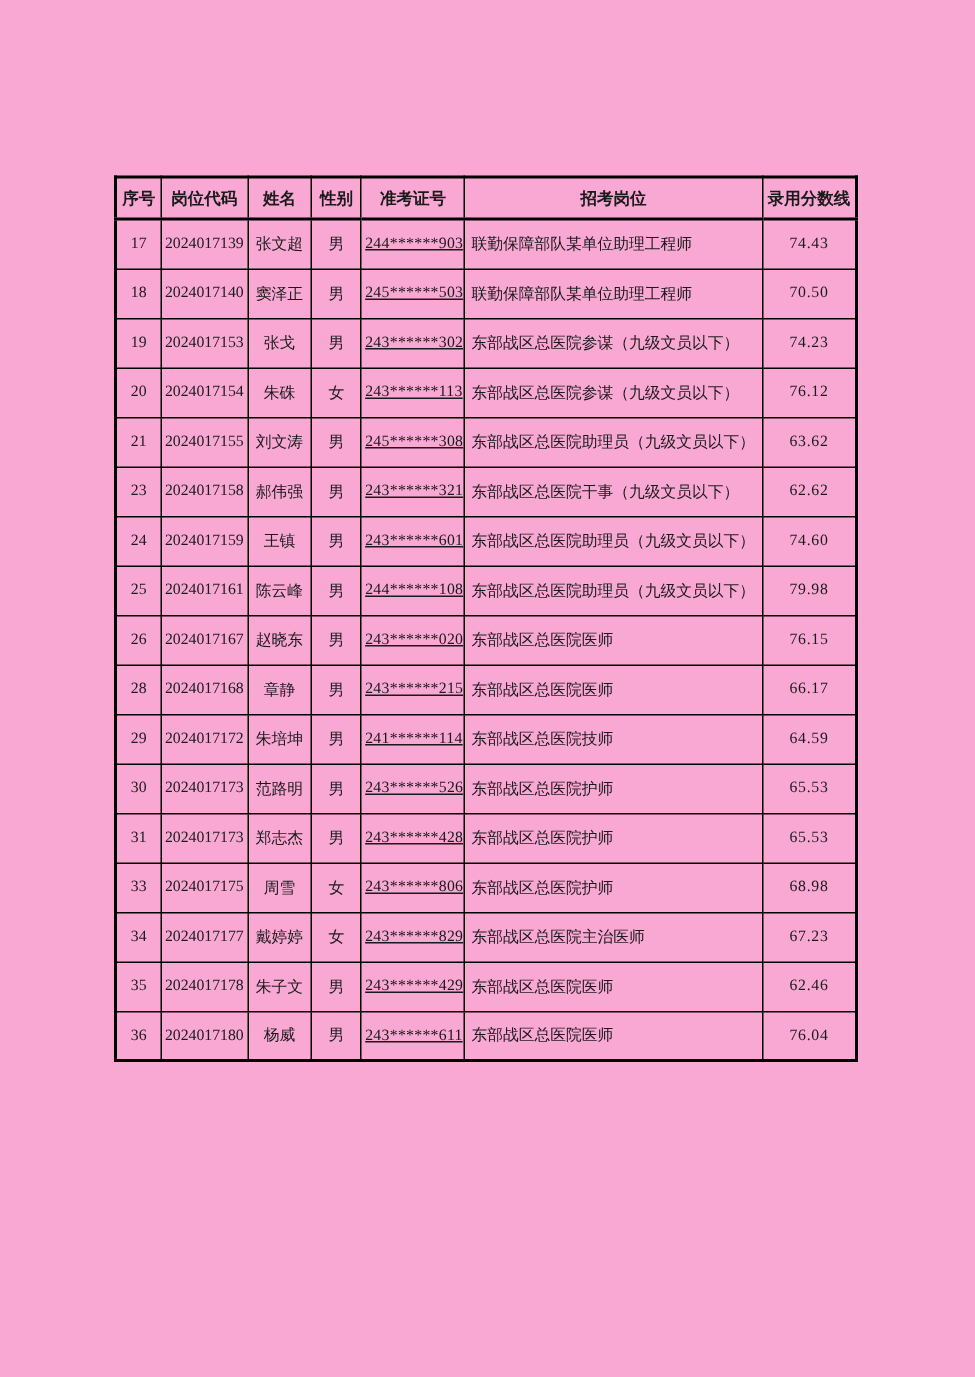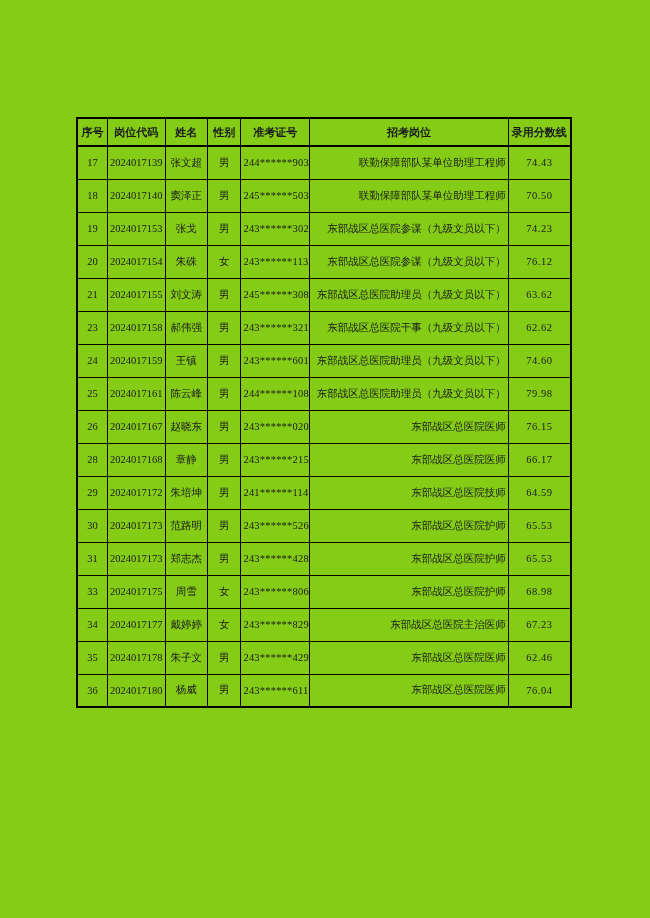--- a/index.html
+++ b/index.html
@@ -4,21 +4,21 @@
 <style>
   html, body {
     margin: 0;
     padding: 0;
     background: #ffffff;
   }
   .page {
     position: relative;
     width: 650px;
     height: 918px;
-    background: #84cc16;
+    background: #f9a8d4;
     font-family: "Liberation Serif", "DejaVu Serif", serif;
     color: #1a1a1a;
     overflow: hidden;
   }
   table.score-table {
     position: absolute;
     left: 76px;
     top: 117px;
     width: 496px;
     border-collapse: collapse;
@@ -36,24 +36,24 @@
   }
   .score-table thead tr { height: 28px; }
   .score-table thead th {
     font-weight: bold;
     font-size: 11px;
     border-bottom-width: 2px;
   }
   .score-table tbody tr { height: 33px; }
   .score-table tbody td { font-size: 10.5px; font-weight: normal; }
   .score-table td.col-position {
-    text-align: right;
+    text-align: left;
     padding-left: 4px;
   }
-  .score-table td.col-exam { letter-spacing: 0.2px; }
+  .score-table td.col-exam { letter-spacing: 0.2px; text-decoration: underline; }
   .score-table td.col-score { letter-spacing: 0.5px; }
 </style>
 </head>
 <body>
 
 <div class="page">
   <table class="score-table">
     <colgroup>
       <col style="width:30px">
       <col style="width:57px">

